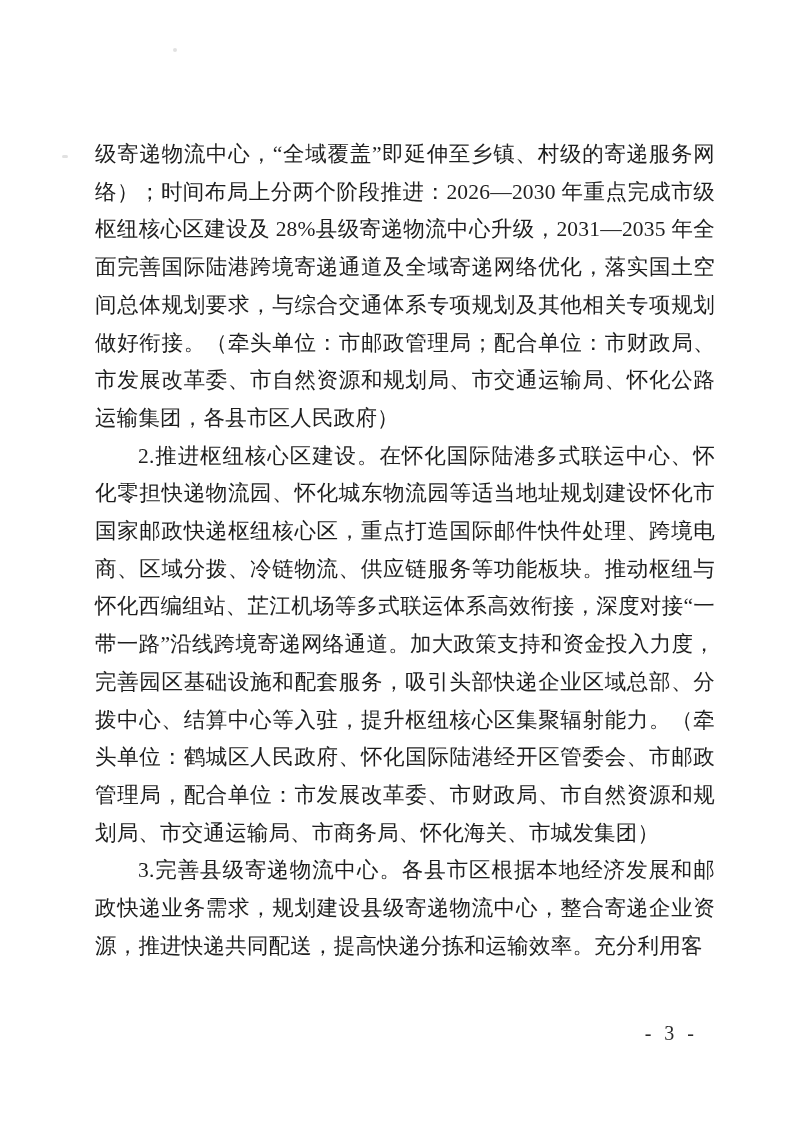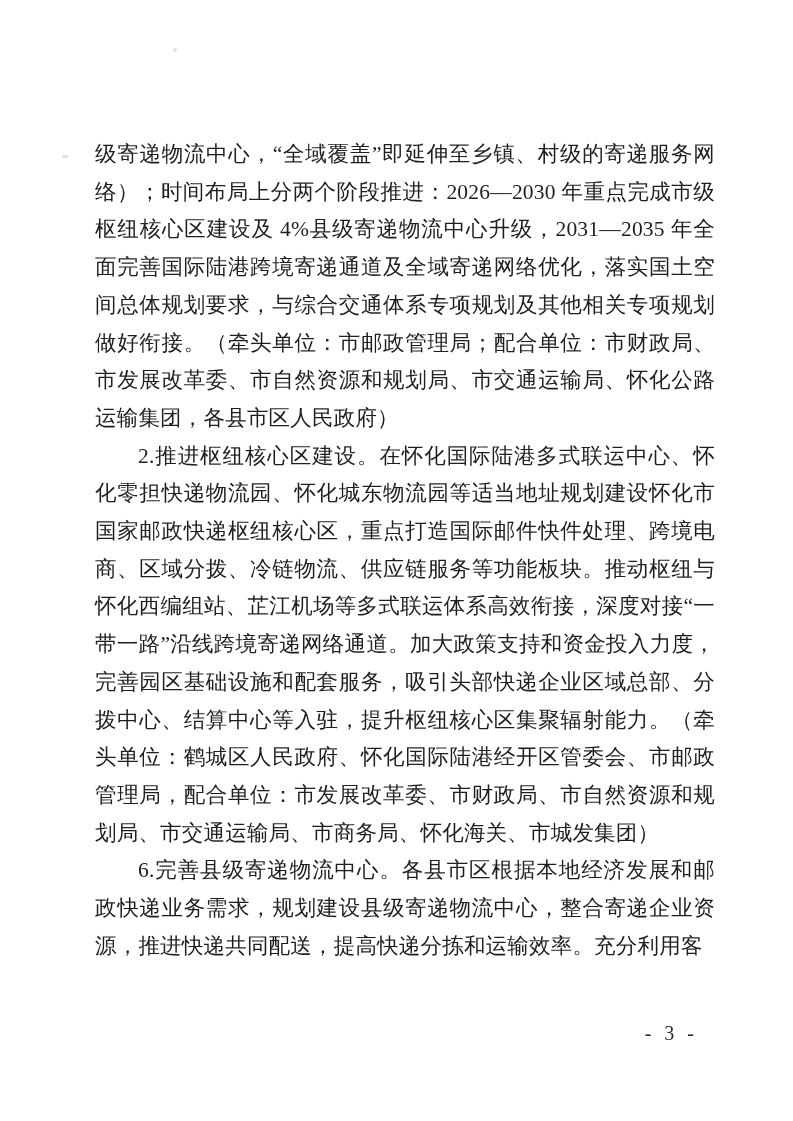--- a/index.html
+++ b/index.html
@@ -56,20 +56,20 @@
 </style>
 </head>
 <body>
 
 <div class="page">
 
   <div class="speck speck-1"></div>
   <div class="speck speck-2"></div>
 
   <main class="text-block">
-    <p>级寄递物流中心，“全域覆盖”即延伸至乡镇、村级的寄递服务网络）；时间布局上分两个阶段推进：2026—2030 年重点完成市级枢纽核心区建设及 4%县级寄递物流中心升级，2031—2035 年全面完善国际陆港跨境寄递通道及全域寄递网络优化，落实国土空间总体规划要求，与综合交通体系专项规划及其他相关专项规划做好衔接。（牵头单位：市邮政管理局；配合单位：市财政局、市发展改革委、市自然资源和规划局、市交通运输局、怀化公路运输集团，各县市区人民政府）</p>
+    <p>级寄递物流中心，“全域覆盖”即延伸至乡镇、村级的寄递服务网络）；时间布局上分两个阶段推进：2026—2030 年重点完成市级枢纽核心区建设及 28%县级寄递物流中心升级，2031—2035 年全面完善国际陆港跨境寄递通道及全域寄递网络优化，落实国土空间总体规划要求，与综合交通体系专项规划及其他相关专项规划做好衔接。（牵头单位：市邮政管理局；配合单位：市财政局、市发展改革委、市自然资源和规划局、市交通运输局、怀化公路运输集团，各县市区人民政府）</p>
     <p class="indent">2.推进枢纽核心区建设。在怀化国际陆港多式联运中心、怀化零担快递物流园、怀化城东物流园等适当地址规划建设怀化市国家邮政快递枢纽核心区，重点打造国际邮件快件处理、跨境电商、区域分拨、冷链物流、供应链服务等功能板块。推动枢纽与怀化西编组站、芷江机场等多式联运体系高效衔接，深度对接“一带一路”沿线跨境寄递网络通道。加大政策支持和资金投入力度，完善园区基础设施和配套服务，吸引头部快递企业区域总部、分拨中心、结算中心等入驻，提升枢纽核心区集聚辐射能力。（牵头单位：鹤城区人民政府、怀化国际陆港经开区管委会、市邮政管理局，配合单位：市发展改革委、市财政局、市自然资源和规划局、市交通运输局、市商务局、怀化海关、市城发集团）</p>
-    <p class="indent">6.完善县级寄递物流中心。各县市区根据本地经济发展和邮政快递业务需求，规划建设县级寄递物流中心，整合寄递企业资源，推进快递共同配送，提高快递分拣和运输效率。充分利用客</p>
+    <p class="indent">3.完善县级寄递物流中心。各县市区根据本地经济发展和邮政快递业务需求，规划建设县级寄递物流中心，整合寄递企业资源，推进快递共同配送，提高快递分拣和运输效率。充分利用客</p>
   </main>
 
   <div class="footer-page-number">- 3 -</div>
 
 </div>
 
 </body></html>

